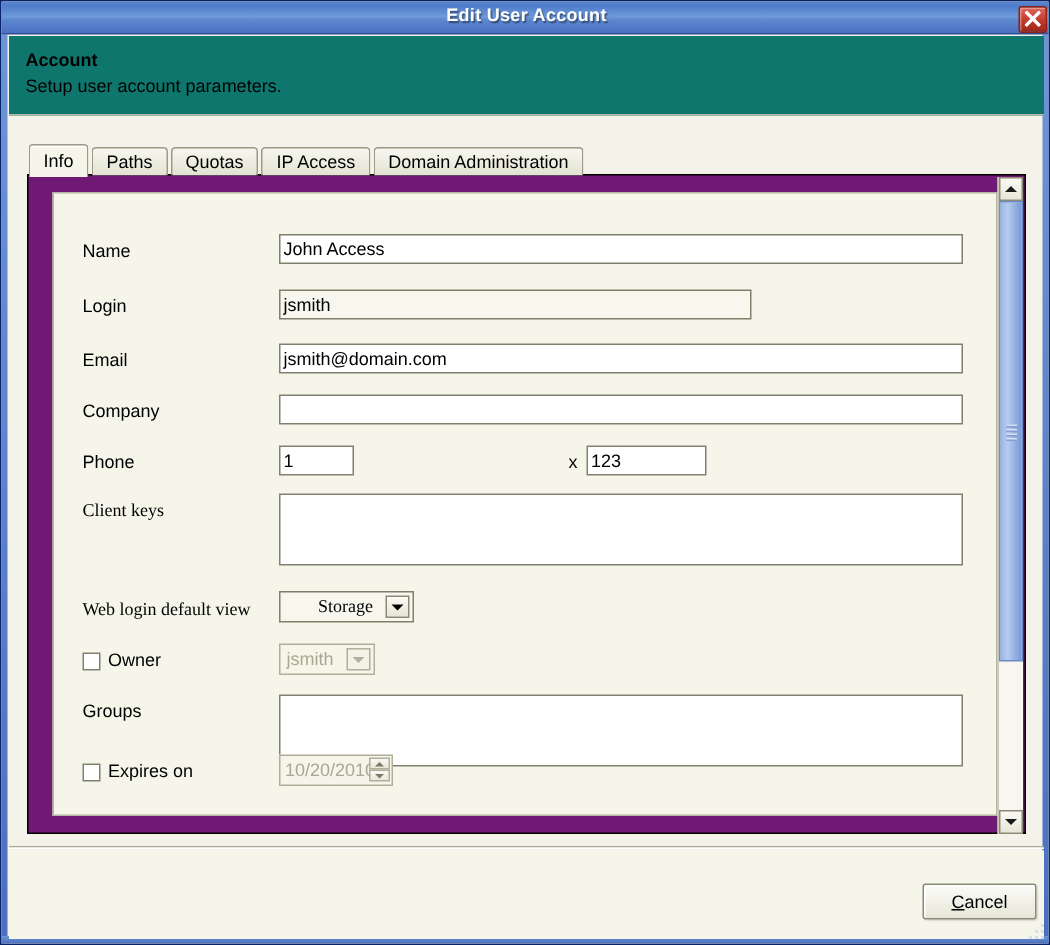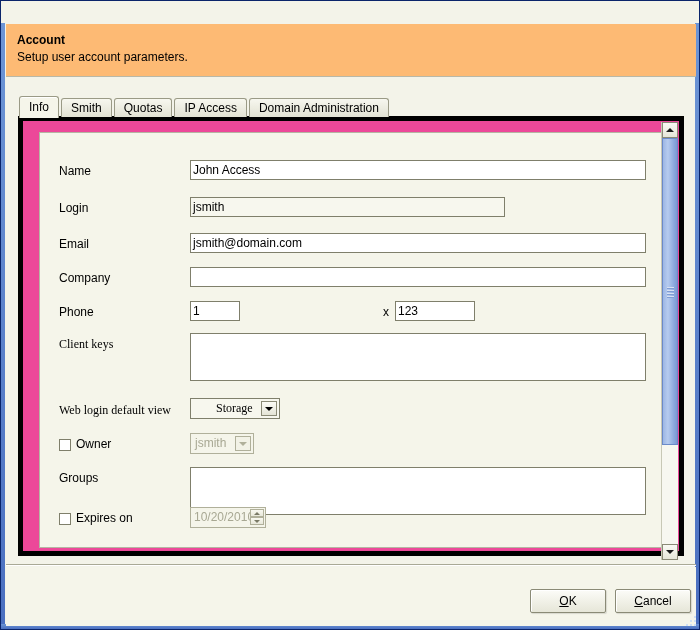--- a/index.html
+++ b/index.html
@@ -63,21 +63,21 @@
     box-shadow: inset 1px 1px 0 rgba(255,255,255,0.35);
   }
   #close-button svg { display: block; margin: 2px auto 0; }
 
   
   #header {
     position: absolute;
     left: 5px; top: 23px;
     width: 690px;
     height: 53px;
-    background: #fdba74;
+    background: #0f766e;
     box-sizing: border-box;
     border-bottom: 1px solid #b8b8a8;
   }
   #header-title {
     position: absolute;
     left: 11px; top: 9px;
     font-size: 12px;
     font-weight: bold;
     color: #000000;
   }
@@ -121,22 +121,22 @@
     margin-bottom: -1px;
     box-shadow: inset 0 1px 0 #ffffff;
   }
 
   
   #tabpanel {
     position: absolute;
     left: 17px; top: 115px;
     width: 666px;
     height: 440px;
-    background: #ec4899;
-    border: 5px solid #000000;
+    background: #701a75;
+    border: 1px solid #000000;
     box-sizing: border-box;
   }
   #inner-panel {
     position: absolute;
     left: 16px; top: 11px;
     width: 630px;
     height: 416px;
     background: #f5f5ea;
     border: 1px solid #b5b5a2;
     box-sizing: border-box;
@@ -401,29 +401,37 @@
 </style>
 </head>
 <body>
 
 <div id="window">
 
   <div id="frame-left"></div>
   <div id="frame-right"></div>
   <div id="frame-bottom"></div>
 
+  <div id="titlebar">
+    <div id="titlebar-text">Edit User Account</div>
+    <div id="close-button">
+      <svg width="11" height="11" viewBox="0 0 11 11">
+        <path d="M1.5 1.5 L9.5 9.5 M9.5 1.5 L1.5 9.5" stroke="#ffffff" stroke-width="2.2" stroke-linecap="square"></path>
+      </svg>
+    </div>
+  </div>
 
   <div id="header">
     <div id="header-title">Account</div>
     <div id="header-subtitle">Setup user account parameters.</div>
   </div>
 
   <div id="tabstrip">
     <div class="tab active">Info</div>
-    <div class="tab">Smith</div>
+    <div class="tab">Paths</div>
     <div class="tab">Quotas</div>
     <div class="tab">IP Access</div>
     <div class="tab">Domain Administration</div>
   </div>
 
   <div id="tabpanel">
 
     <div id="inner-panel">
 
       <div class="row" style="top:27px;">
@@ -518,23 +526,20 @@
       </div>
       <div class="sb-btn" id="sb-down">
           <i class="tri-down"></i>
         </div>
     </div>
 
   </div>
 
   <div id="footer-sep"></div>
   <div id="footer">
-    <div class="btn" id="ok-button">
-      <u>O</u><span>K</span>
-    </div>
     <div class="btn" id="cancel-button">
       <u>C</u><span>ancel</span>
     </div>
   </div>
 
   <div id="resize-grip">
     <i style="right:0; bottom:0;"></i>
     <i style="right:4px; bottom:0;"></i>
     <i style="right:8px; bottom:0;"></i>
     <i style="right:0; bottom:4px;"></i>

